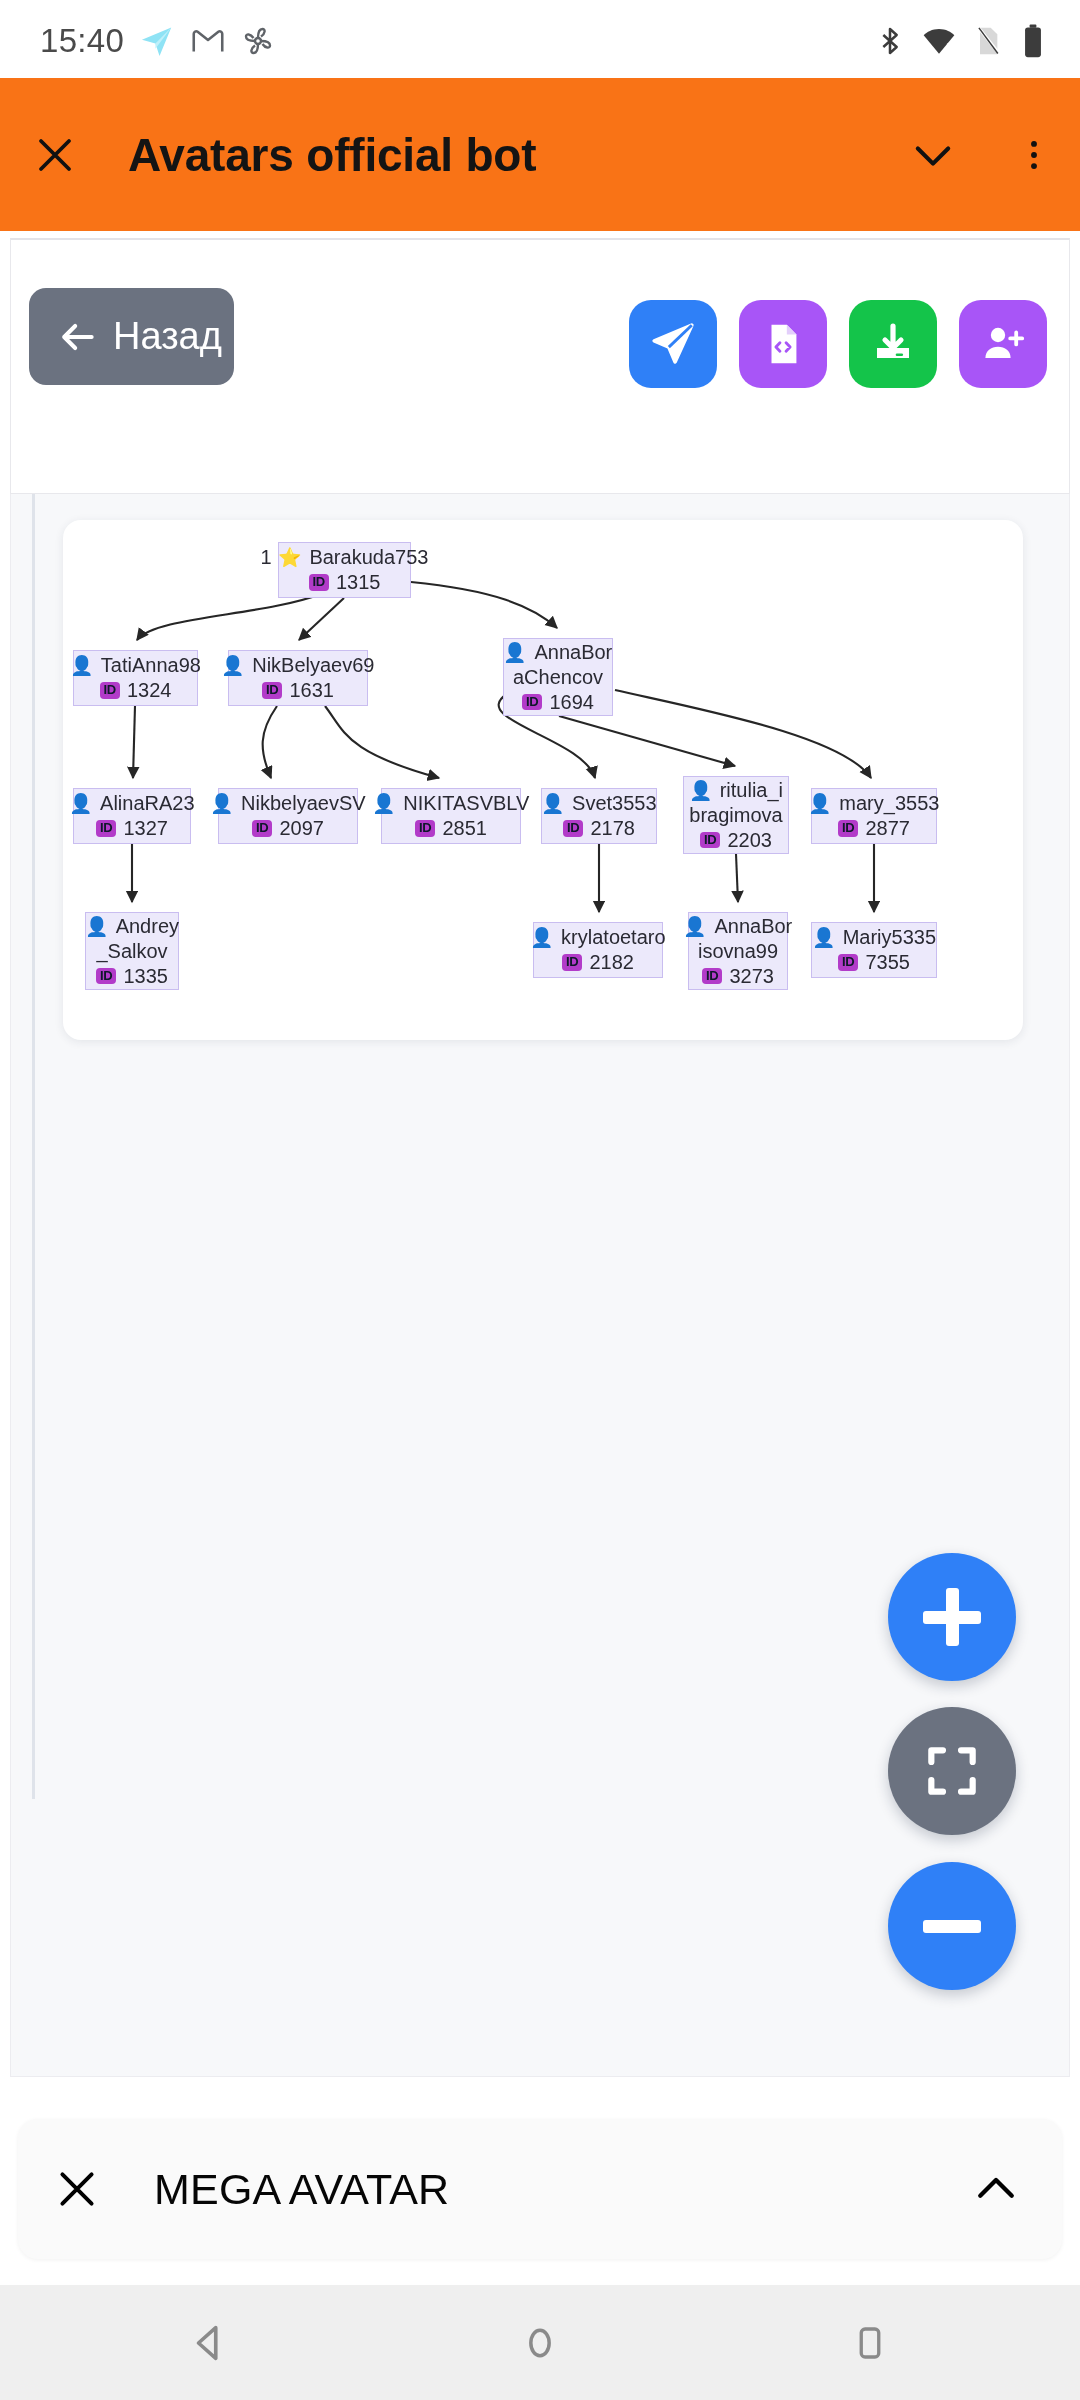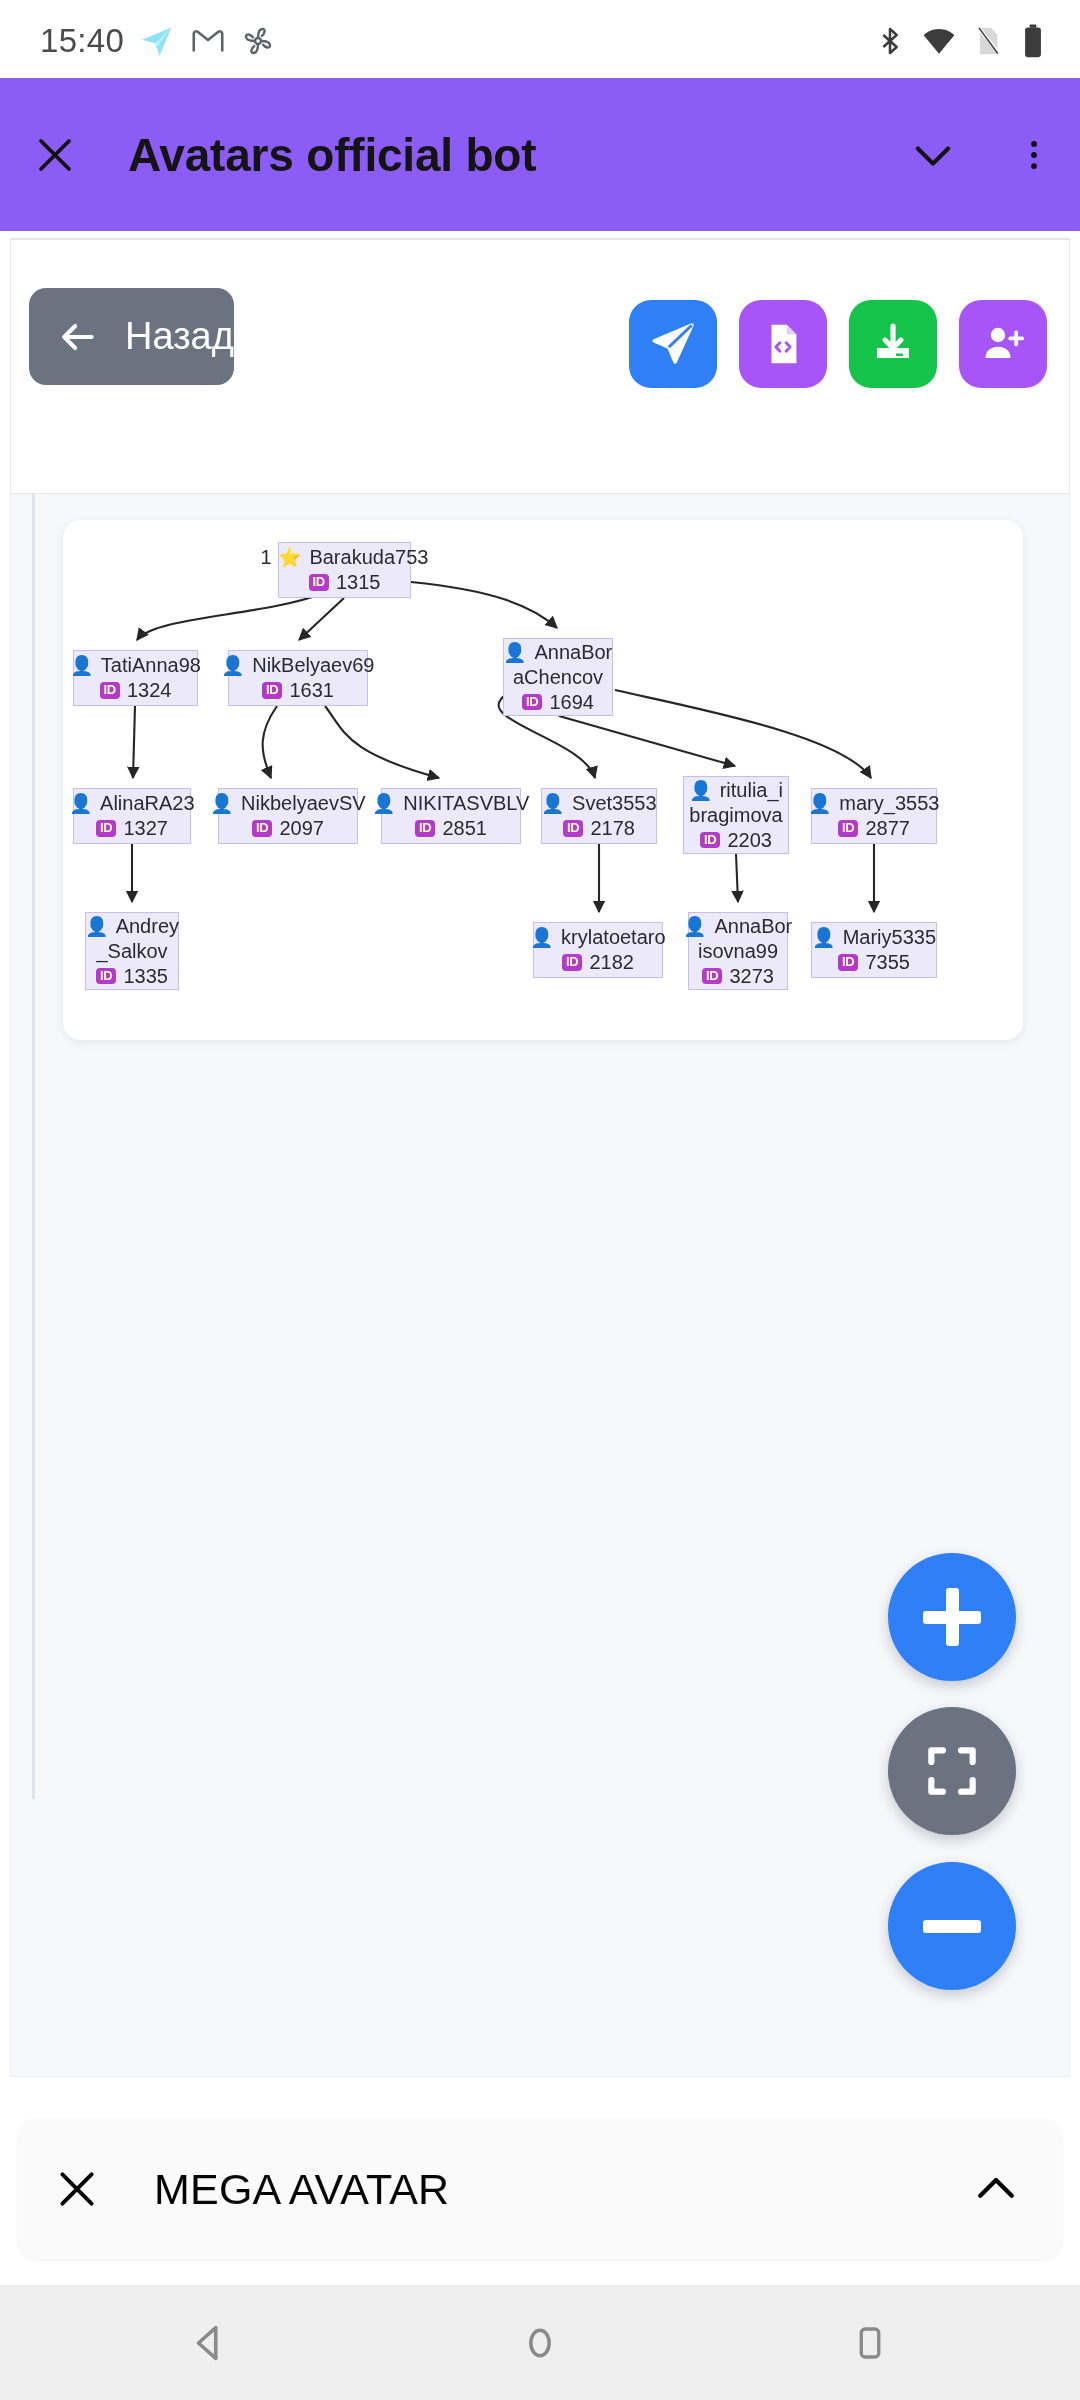--- a/index.html
+++ b/index.html
@@ -18,40 +18,40 @@
     padding: 4px 34px 0 40px; background:#ffffff;
   }
   .sb-left { display:flex; align-items:center; gap:14px; }
   .sb-clock { font-size:33px; color:#4a4a4a; letter-spacing:0.3px; font-family:"Liberation Sans",sans-serif;}
   .sb-right { display:flex; align-items:center; gap:16px; }
   .ic { display:inline-flex; align-items:center; justify-content:center; }
 
   
   .appbar {
     position:absolute; top:78px; left:0; width:1080px; height:153px;
-    display:flex; align-items:center; background:#8b5cf6;
+    display:flex; align-items:center; background:#f97316;
   }
   .appbar-close { width:110px; display:flex; align-items:center; justify-content:center; }
   .appbar-title {
     flex:1; font-size:46px; font-weight:bold; color:#141414;
     letter-spacing:-0.2px; margin-left:18px;
   }
   .appbar-chevron { width:110px; display:flex; align-items:center; justify-content:center;}
   .appbar-more { width:92px; display:flex; align-items:center; justify-content:center;}
 
   
   .toolcard {
     position:absolute; top:238px; left:10px; width:1060px; height:256px;
     background:#ffffff; border:1px solid #e8e8ec; border-top:2px solid #e3e3e8;
     display:flex; align-items:center;
   }
   .back-btn {
     position:absolute; left:18px; top:48px;
     width:205px; height:97px; border-radius:17px; background:#6b7280;
-    display:flex; align-items:center; gap:26px; padding-left:26px;
+    display:flex; align-items:center; gap:14px; padding-left:26px;
     color:#ffffff; font-size:38px; overflow:hidden; white-space:nowrap;
   }
   .toolcard-title {
     position:absolute; left:255px; top:22px; width:230px;
     text-align:center; font-size:42px; font-weight:bold; color:#1f2d3d;
     line-height:1.62;
   }
   .tool-actions { position:absolute; right:22px; top:60px; display:flex; gap:22px; }
   .tool-btn {
     width:88px; height:88px; border-radius:22px;
@@ -80,21 +80,21 @@
     display:flex; flex-direction:column; align-items:center;
     justify-content:center; padding:5px 0;
   }
   .node-line {
     display:flex; align-items:center; justify-content:center; gap:7px;
     font-size:20px; color:#2a2a33; line-height:1.22; white-space:nowrap;
   }
   .node-name { font-size:20px; color:#2a2a33; line-height:1.25; }
   .idbadge {
     display:inline-flex; align-items:center; justify-content:center;
-    background:#b23bc9; color:#fef9c3; font-size:13px; font-weight:bold;
+    background:#b23bc9; color:#0f172a; font-size:13px; font-weight:bold;
     border-radius:4px; padding:1px 4px; line-height:1.1; letter-spacing:-0.3px;
   }
   .avatar-ico { font-size:19px; color:#2f86d6; line-height:1; }
   .star-ico { font-size:19px; line-height:1; }
 
   
   .fab {
     position:absolute; border-radius:50%;
     display:flex; align-items:center; justify-content:center;
     box-shadow: 0 5px 14px rgba(20,30,60,0.22);

